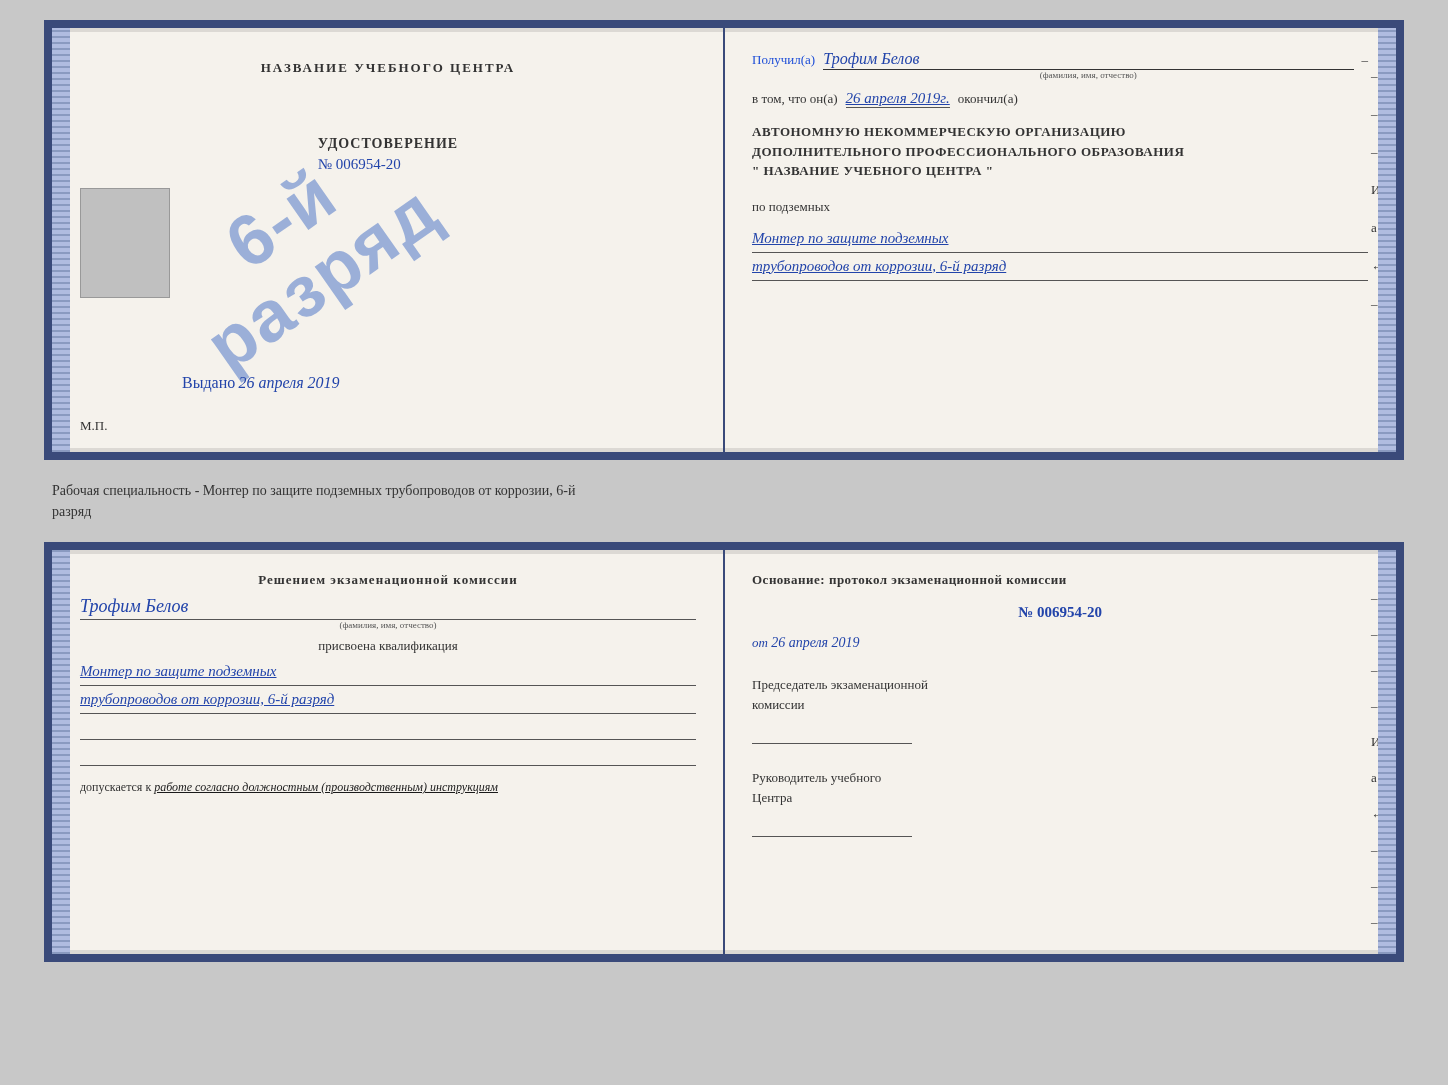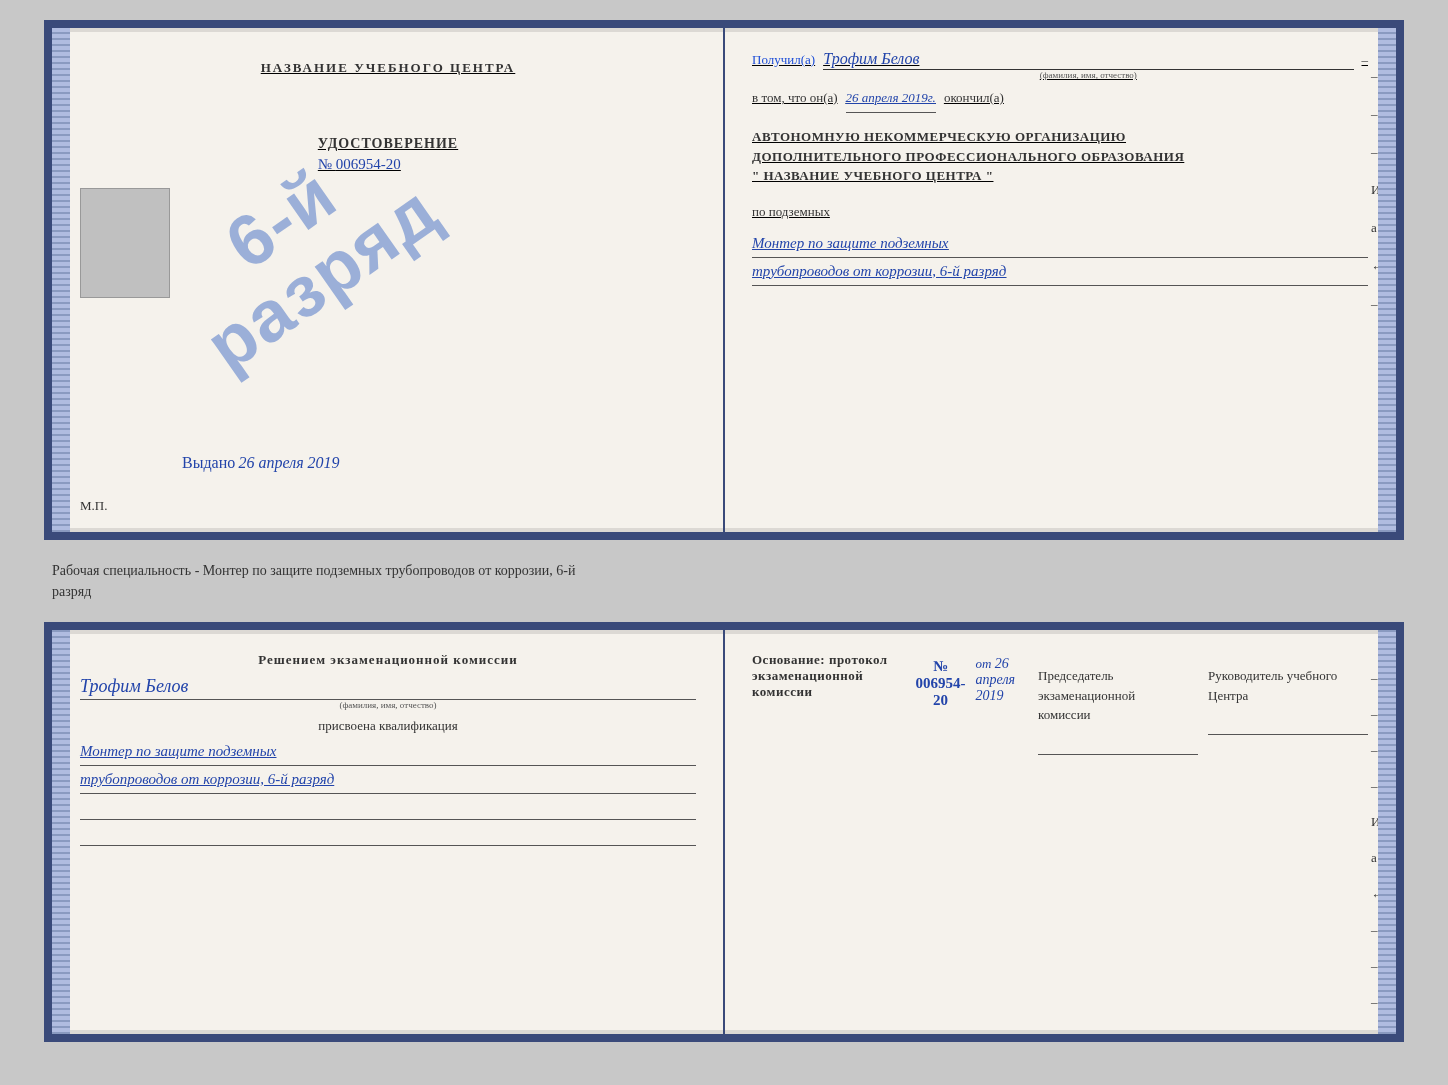--- a/index.html
+++ b/index.html
@@ -11,27 +11,26 @@
       display: flex;
       flex-direction: column;
       align-items: center;
       padding: 20px;
       gap: 16px;
     }
 
     
     .doc-top {
       width: 1360px;
-      height: 520px;
+      height: 440px;
       background: #f5f2ec;
       border: 8px solid #3a4a7a;
       display: flex;
       position: relative;
       overflow: hidden;
-      text-decoration: underline;
     }
 
     .doc-top::after {
       content: '';
       position: absolute;
       left: 50%;
       top: 0;
       bottom: 0;
       width: 2px;
       background: #3a4a7a;
@@ -184,25 +183,25 @@
 
     .vtom-line {
       display: flex;
       align-items: baseline;
       gap: 8px;
     }
 
     .vtom-label { font-size: 13px; color: #333; }
 
     .vtom-date {
-      font-size: 13px;
+      font-size: 15px;
       font-style: italic;
       color: #2244aa;
       border-bottom: 1px solid #555;
-      padding-bottom: 6px;
+      padding-bottom: 0;
       text-decoration: underline;
     }
 
     .okonchill { font-size: 13px; color: #333; }
 
     .org-block {
       margin-top: 4px;
     }
 
     .org-line {
@@ -280,20 +279,21 @@
       padding: 22px 28px;
       display: flex;
       flex-direction: column;
       gap: 4px;
     }
 
     .bottom-right {
       width: 50%;
       padding: 22px 28px;
       display: flex;
+      flex-direction: column;
       gap: 10px;
       position: relative;
     }
 
     .resheniem-title {
       font-size: 13px;
       font-weight: bold;
       letter-spacing: 1px;
       color: #333;
       text-align: center;
@@ -550,20 +550,24 @@
     <div class="prisvoyena">присвоена квалификация</div>
 
     <div>
       <span class="qualification-text">Монтер по защите подземных</span>
       <span class="qualification-text">трубопроводов от коррозии, 6-й разряд</span>
     </div>
 
     <span class="empty-line"></span>
     <span class="empty-line"></span>
 
+    <div class="допускается-block">
+      <span class="допускается-label">допускается к</span>
+      <span class="допускается-value">работе согласно должностным (производственным) инструкциям</span>
+    </div>
   </div>
 
   <div class="bottom-right">
     <div class="osnovanie-title">Основание:  протокол  экзаменационной  комиссии</div>
 
     <div class="protocol-num">№  006954-20</div>
 
     <div class="ot-date">
       <span>от</span>
       <span style="color:#2244aa;font-style:italic;font-size:14px;">26 апреля 2019</span>

